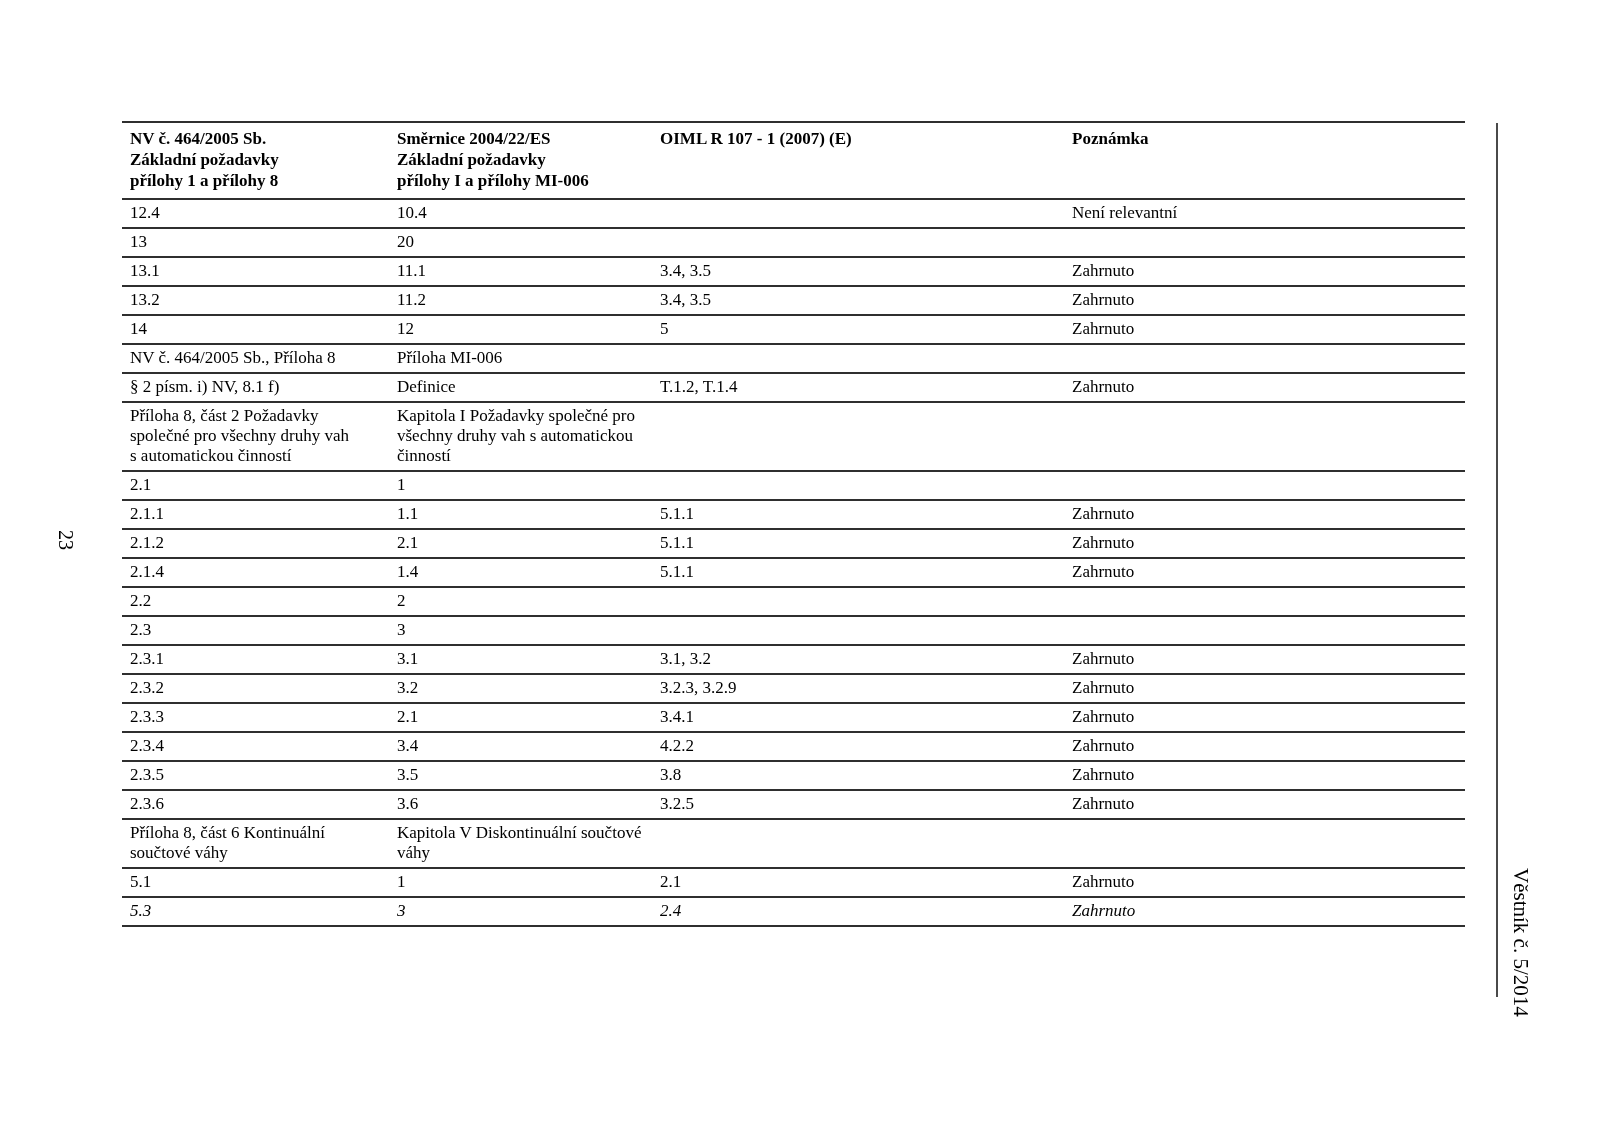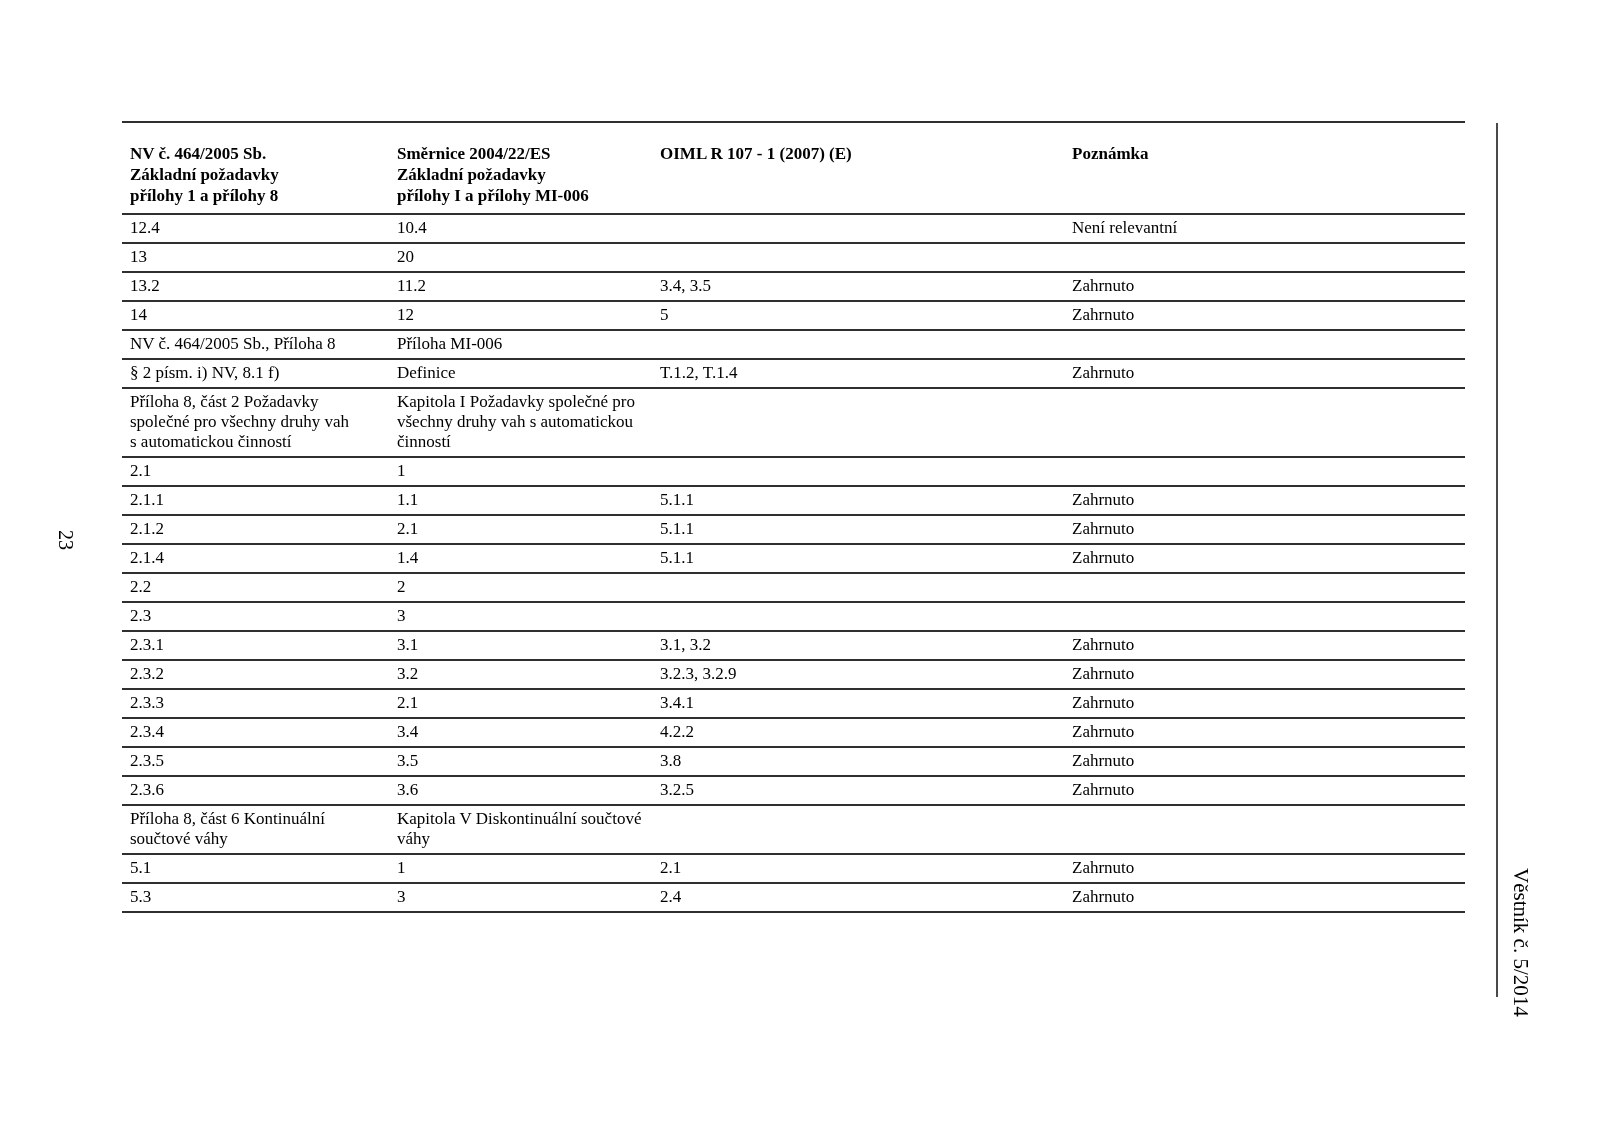--- a/index.html
+++ b/index.html
@@ -27,32 +27,33 @@
   .mapping-table td {
     font-family: "Liberation Serif", serif;
     font-size: 17px;
     text-align: left;
     vertical-align: top;
     overflow: hidden;
   }
   .mapping-table th {
     font-weight: bold;
     line-height: 21px;
-    padding: 20px 8px 7px 8px;
+    padding: 5px 8px 7px 8px;
     border-top: 2px solid #2f2f2f;
     border-bottom: 2px solid #2f2f2f;
   }
   .mapping-table td {
     font-weight: normal;
     line-height: 20px;
     padding: 3px 8px 4px 8px;
     border-top: 2px solid #2f2f2f;
   }
   .mapping-table tbody tr:last-child td {
     border-bottom: 2px solid #2f2f2f;
+    font-style: italic;
   }
   .page-num-label {
     position: absolute;
     left: 77px;
     top: 530px;
     font-size: 20px;
     line-height: 22px;
     transform: rotate(90deg);
     transform-origin: left top;
     white-space: nowrap;
@@ -105,20 +106,26 @@
           <td></td>
           <td>Není relevantní</td>
         </tr>
         <tr>
           <td>13</td>
           <td>20</td>
           <td></td>
           <td></td>
         </tr>
         <tr>
+          <td>13.1</td>
+          <td>11.1</td>
+          <td>3.4, 3.5</td>
+          <td>Zahrnuto</td>
+        </tr>
+        <tr>
           <td>13.2</td>
           <td>11.2</td>
           <td>3.4, 3.5</td>
           <td>Zahrnuto</td>
         </tr>
         <tr>
           <td>14</td>
           <td>12</td>
           <td>5</td>
           <td>Zahrnuto</td>

